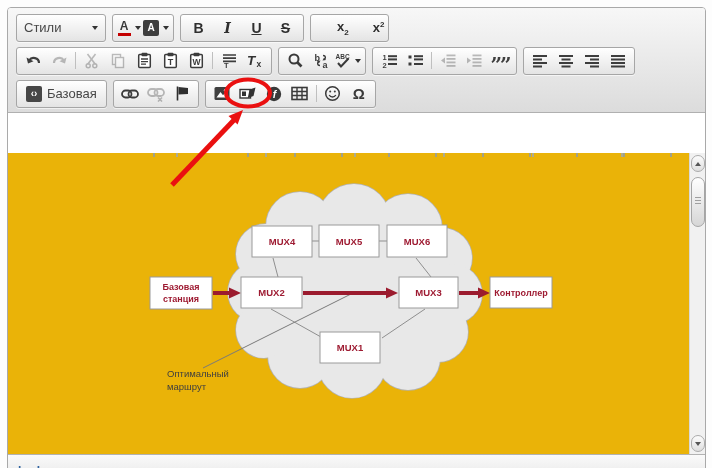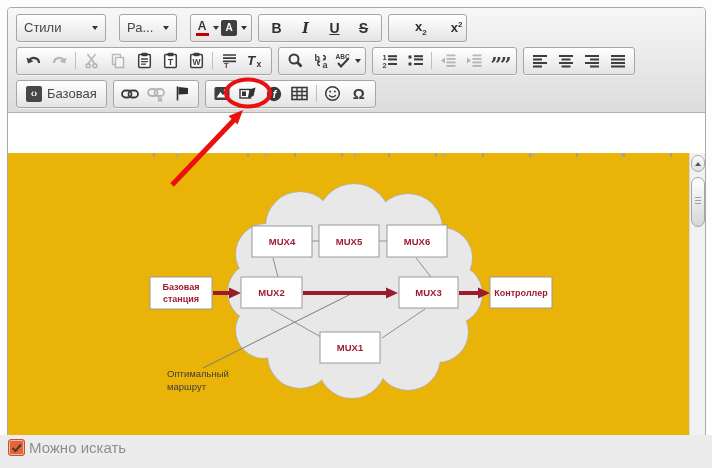--- a/index.html
+++ b/index.html
@@ -14,21 +14,21 @@
   .grp{display:inline-flex;align-items:center;height:26px;border:1px solid #a6a6a6;border-radius:3px;
        background:linear-gradient(#ffffff,#e4e4e4);margin-right:6px;padding:0 3px;
        box-shadow:0 1px 0 rgba(255,255,255,.6);}
   .ibtn{display:inline-flex;align-items:center;justify-content:center;min-width:24px;height:24px;padding:0 1px;}
   .dis{opacity:.33;}
   .sep{width:1px;height:17px;background:#bfbfbf;margin:0 3px;}
   .caret{width:0;height:0;border-left:3.5px solid transparent;border-right:3.5px solid transparent;
          border-top:4px solid #333;margin-left:4px;}
   .combo{display:inline-flex;align-items:center;justify-content:space-between;height:26px;
          border:1px solid #a6a6a6;border-radius:3px;background:linear-gradient(#ffffff,#e4e4e4);
-         margin-right:13px;padding:0 7px;color:#474747;font-size:13px;
+         margin-right:6px;padding:0 7px;color:#474747;font-size:13px;
          box-shadow:0 1px 0 rgba(255,255,255,.6);}
   .glyph{color:#2f2f2f;font-weight:bold;font-size:14px;}
   .glyph.it{font-family:"DejaVu Serif",serif;font-style:italic;}
   .glyph.un{text-decoration:underline;}
   .glyph.st{text-decoration:line-through;}
   .subsup{font-size:13px;color:#2f2f2f;font-weight:bold;margin-left:22px;}
   .subsup sub,.subsup sup{font-size:8px;}
   .acolor{display:flex;flex-direction:column;align-items:center;line-height:1;}
   .acolor .A{font-size:12px;font-weight:bold;color:#3a3a3a;}
   .acolor .bar{width:13px;height:3px;background:#c40000;margin-top:1px;}
@@ -80,24 +80,20 @@
 <div class="screen">
   <div class="editor">
 
     <div class="toolbar">
 
       <div class="tb-row">
         <div class="combo" style="width:74px;">
           <span>Стили</span>
           <span class="caret"></span>
         </div>
-        <div class="combo" style="width:42px;">
-          <span>Ра...</span>
-          <span class="caret"></span>
-        </div>
         <div class="grp">
           <div class="ibtn">
             <span class="acolor">
               <span class="A">A</span>
                 <span class="bar"></span>
             </span>
               <span class="caret"></span>
           </div>
           <div class="ibtn">
             <span class="bgcol">A</span>
@@ -491,29 +487,19 @@
           </div>
       </div>
     </div>
 
     <div class="pathbar">
       <span class="pathlink">body</span>
       <span class="resize"></span>
     </div>
   </div>
 
-  <div class="below">
-    <div class="chkrow">
-      <span class="chk">
-        <svg width="11" height="10">
-          <polyline points="1.5,5 4.5,8 10,1.5" fill="none" stroke="#4a3a2c" stroke-width="2"></polyline>
-        </svg>
-      </span>
-      <span class="chklabel">Можно искать</span>
-    </div>
-  </div>
 
   <svg class="overlay" width="712" height="468" viewBox="0 0 712 468">
     <ellipse cx="248" cy="93" rx="22" ry="13.5" fill="none" stroke="#ea1010" stroke-width="4"></ellipse>
     <line x1="172" y1="185" x2="234" y2="120" stroke="#ea1010" stroke-width="5"></line>
     <polygon points="243,110 237.6,124.5 228.5,116" fill="#ea1010"></polygon>
   </svg>
 </div>
 
 </body></html>

